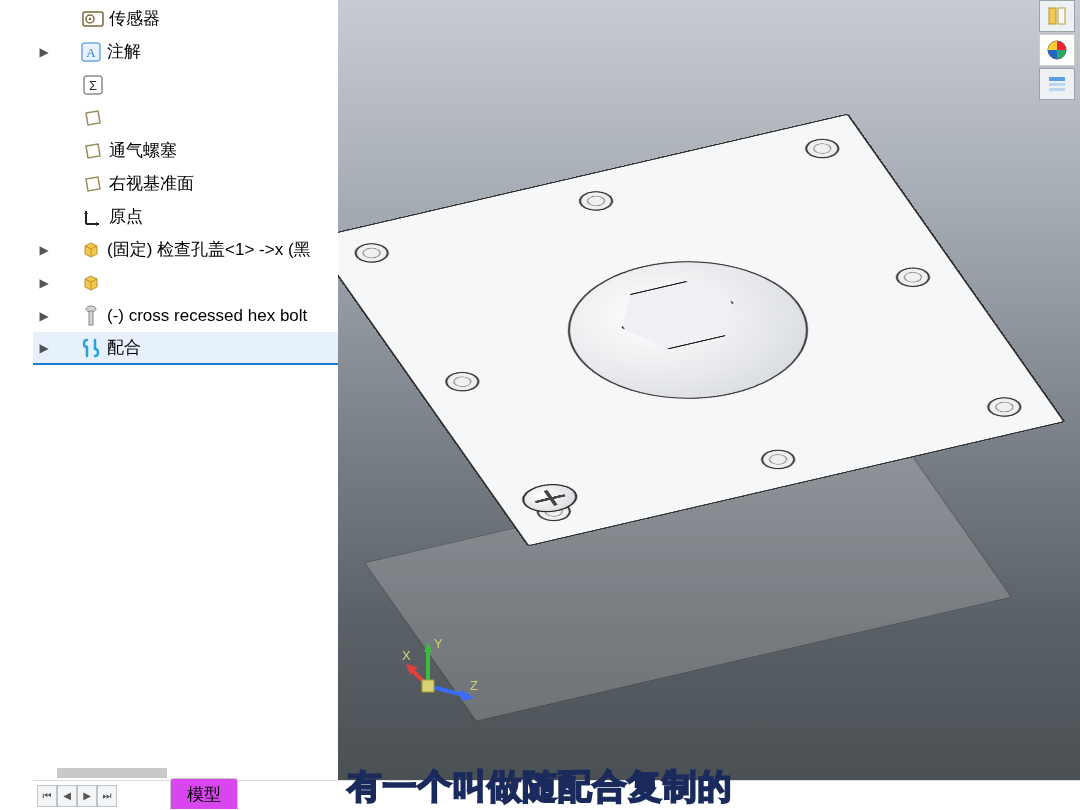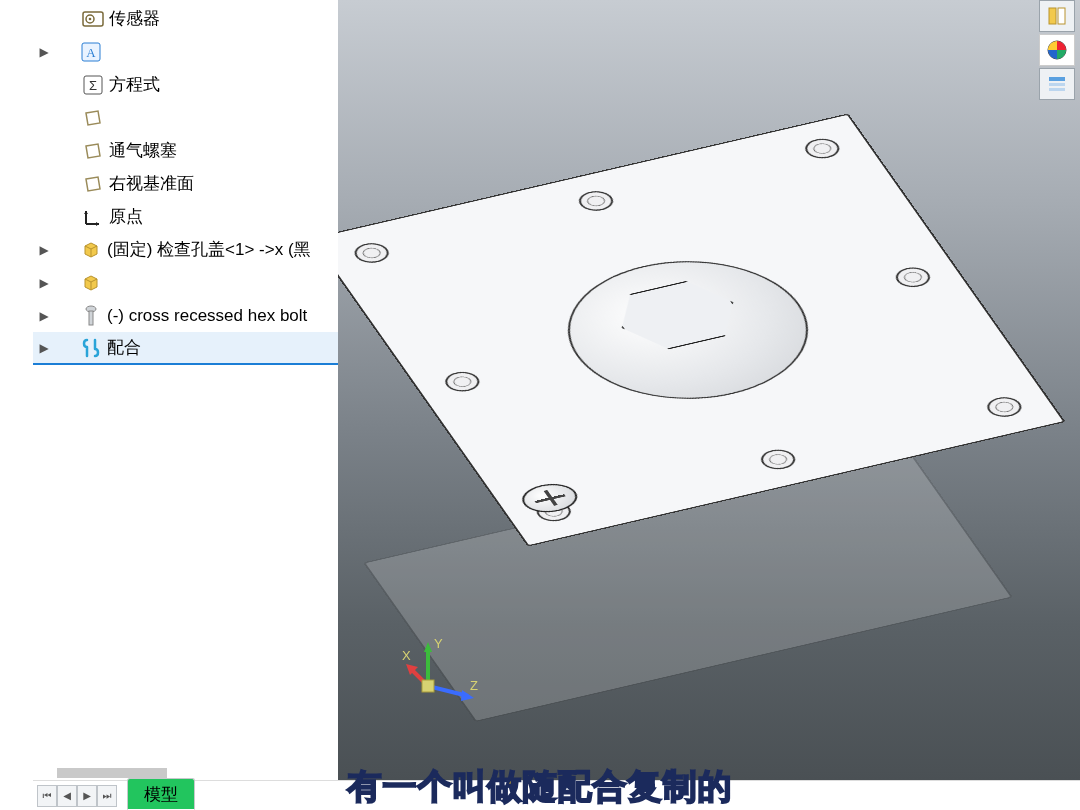--- a/index.html
+++ b/index.html
@@ -163,21 +163,21 @@
     display:flex;align-items:center;justify-content:center;
     font-size:10px;color:#555;
   }
   .tabs{display:flex;align-items:flex-end;margin-left:6px;}
   .tab{
     padding:4px 16px 3px; font-size:17px;
     border:1px solid #c7c9cc; border-bottom:none;
     background:#f7f8f9; margin-right:2px;
     border-top-left-radius:3px;border-top-right-radius:3px;
   }
-  .tab.active{background:#22c55e;border-bottom:1px solid #fff;}
+  .tab.active{background:#d946ef;border-bottom:1px solid #fff;margin-left:43px;}
 
   
   .subtitle{
     position:absolute; left:0; right:0; bottom:0;
     text-align:center;
     font-size:34px; font-weight:900;
     color:#ffcc22;
     -webkit-text-stroke:2px #1b2a5c;
     letter-spacing:1px;
     z-index:20;
@@ -210,30 +210,30 @@
 
       <div class="tree-row">
         <span class="arrow">▶</span>
         <span style="width:24px"></span>
         <span class="ticon">
           <svg width="20" height="20">
               <rect x="1" y="1" width="18" height="18" rx="2" fill="#e9f3ff" stroke="#2b7fd4"></rect>
               <text x="10" y="15" text-anchor="middle" font-size="13" fill="#2b7fd4" font-family="serif">A</text>
             </svg>
         </span>
+        <span class="tlabel">注解</span>
       </div>
 
       <div class="tree-row" style="padding-left:46px;">
         <span class="ticon">
           <svg width="20" height="20">
               <rect x="1" y="1" width="18" height="18" rx="2" fill="none" stroke="#555"></rect>
               <text x="10" y="15" text-anchor="middle" font-size="13" fill="#333">Σ</text>
             </svg>
         </span>
-        <span class="tlabel">方程式</span>
       </div>
 
       <div class="tree-row" style="padding-left:46px;">
         <span class="ticon">
           <svg width="20" height="20">
               <path d="M3 5 L15 3 L17 15 L5 17 Z" fill="none" stroke="#9a8b5a" stroke-width="1.5"></path>
             </svg>
         </span>
       </div>
 

